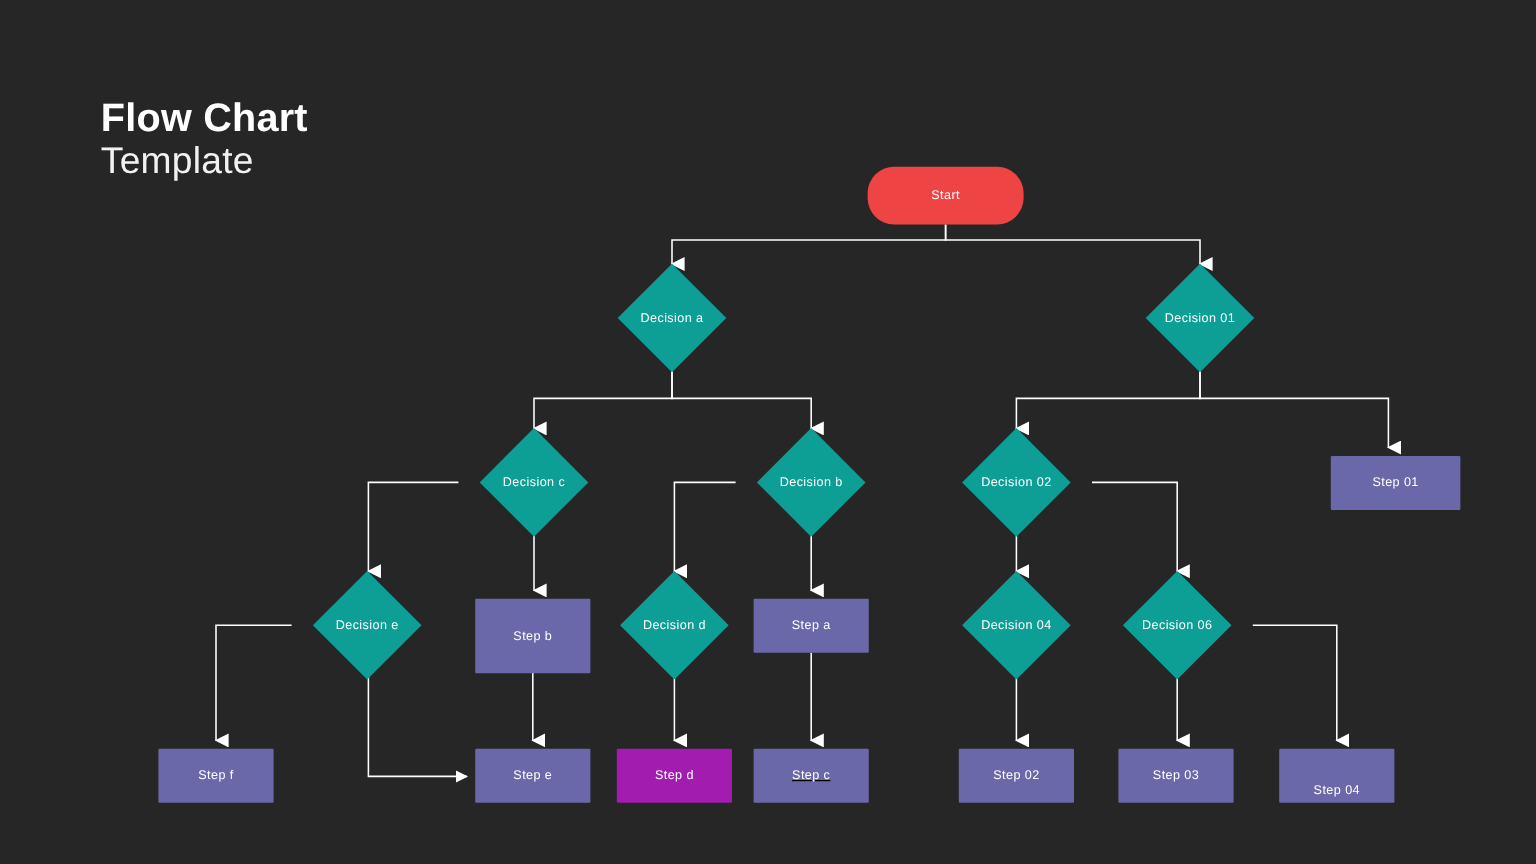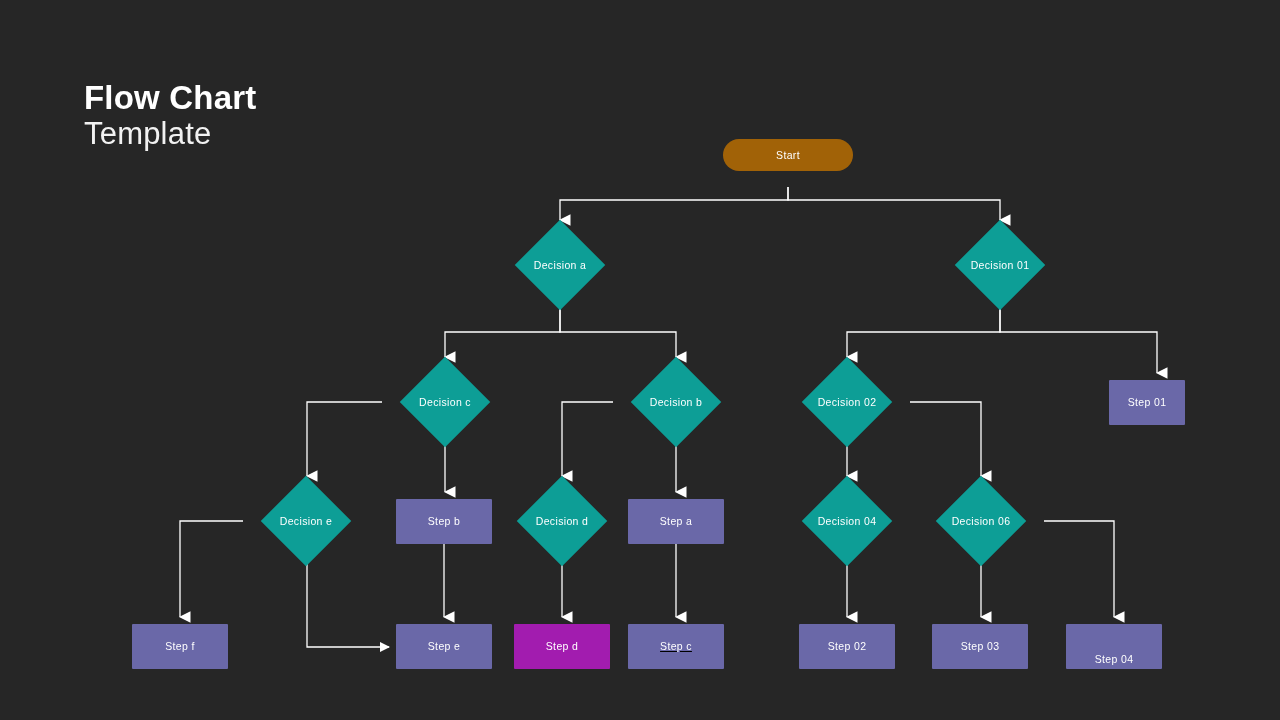--- a/index.html
+++ b/index.html
@@ -145,21 +145,21 @@
         <path d="M 444 544 L 444 617" fill="none" stroke="#ffffff" stroke-width="1.3" stroke-linejoin="miter" marker-end="url(#arrow-down)"></path>
         <path d="M 562 521 L 562 617" fill="none" stroke="#ffffff" stroke-width="1.3" stroke-linejoin="miter" marker-end="url(#arrow-down)"></path>
         <path d="M 676 544 L 676 617" fill="none" stroke="#ffffff" stroke-width="1.3" stroke-linejoin="miter" marker-end="url(#arrow-down)"></path>
         <path d="M 847 559 L 847 617" fill="none" stroke="#ffffff" stroke-width="1.3" stroke-linejoin="miter" marker-end="url(#arrow-down)"></path>
         <path d="M 981 521 L 981 617" fill="none" stroke="#ffffff" stroke-width="1.3" stroke-linejoin="miter" marker-end="url(#arrow-down)"></path>
         <path d="M 1044 521 L 1114 521 L 1114 617" fill="none" stroke="#ffffff" stroke-width="1.3" stroke-linejoin="miter" marker-end="url(#arrow-down)"></path>
       </g>
   </svg>
 
   <div id="node-layer">
-      <div class="node terminator" style="left: 723px; top: 139px; width: 130px; height: 32px; background: #a16207;">
+      <div class="node terminator" style="left: 723px; top: 139px; width: 130px; height: 48px; background: #ef4444;">
         <div class="node-label" style="color: rgb(255, 255, 255);">Start</div>
       </div>
       <div class="node decision" style="left: 497px; top: 227px; width: 126px; height: 76px;">
         <div class="diamond-shape" style="width: 64px; height: 64px; background: rgb(13, 158, 150);"></div>
         <div class="node-label" style="color: rgb(255, 255, 255);">Decision a</div>
       </div>
       <div class="node decision" style="left: 937px; top: 227px; width: 126px; height: 76px;">
         <div class="diamond-shape" style="width: 64px; height: 64px; background: rgb(13, 158, 150);"></div>
         <div class="node-label" style="color: rgb(255, 255, 255);">Decision 01</div>
       </div>
@@ -168,28 +168,28 @@
         <div class="node-label" style="color: rgb(255, 255, 255);">Decision  c</div>
       </div>
       <div class="node decision" style="left: 613px; top: 364px; width: 126px; height: 76px;">
         <div class="diamond-shape" style="width: 64px; height: 64px; background: rgb(13, 158, 150);"></div>
         <div class="node-label" style="color: rgb(255, 255, 255);">Decision b</div>
       </div>
       <div class="node decision" style="left: 784px; top: 364px; width: 126px; height: 76px;">
         <div class="diamond-shape" style="width: 64px; height: 64px; background: rgb(13, 158, 150);"></div>
         <div class="node-label" style="color: rgb(255, 255, 255);">Decision 02</div>
       </div>
-      <div class="node process" style="left: 1109px; top: 380px; width: 76px; height: 45px; background: rgb(106, 104, 168); align-items: center;">
+      <div class="node process" style="left: 1109px; top: 380px; width: 108px; height: 45px; background: rgb(106, 104, 168); align-items: center;">
         <div class="node-label" style="color: rgb(255, 255, 255);">Step 01</div>
       </div>
       <div class="node decision" style="left: 243px; top: 483px; width: 126px; height: 76px;">
         <div class="diamond-shape" style="width: 64px; height: 64px; background: rgb(13, 158, 150);"></div>
         <div class="node-label" style="color: rgb(255, 255, 255);">Decision  e</div>
       </div>
-      <div class="node process" style="left: 396px; top: 499px; width: 96px; height: 45px; background: rgb(106, 104, 168);">
+      <div class="node process" style="left: 396px; top: 499px; width: 96px; height: 62px; background: rgb(106, 104, 168);">
         <div class="node-label" style="color: rgb(255, 255, 255);">Step b</div>
       </div>
       <div class="node decision" style="left: 499px; top: 483px; width: 126px; height: 76px;">
         <div class="diamond-shape" style="width: 64px; height: 64px; background: rgb(13, 158, 150);"></div>
         <div class="node-label" style="color: rgb(255, 255, 255);">Decision  d</div>
       </div>
       <div class="node process" style="left: 628px; top: 499px; width: 96px; height: 45px; background: rgb(106, 104, 168);">
         <div class="node-label" style="color: rgb(255, 255, 255);">Step a</div>
       </div>
       <div class="node decision" style="left: 784px; top: 483px; width: 126px; height: 76px;">

